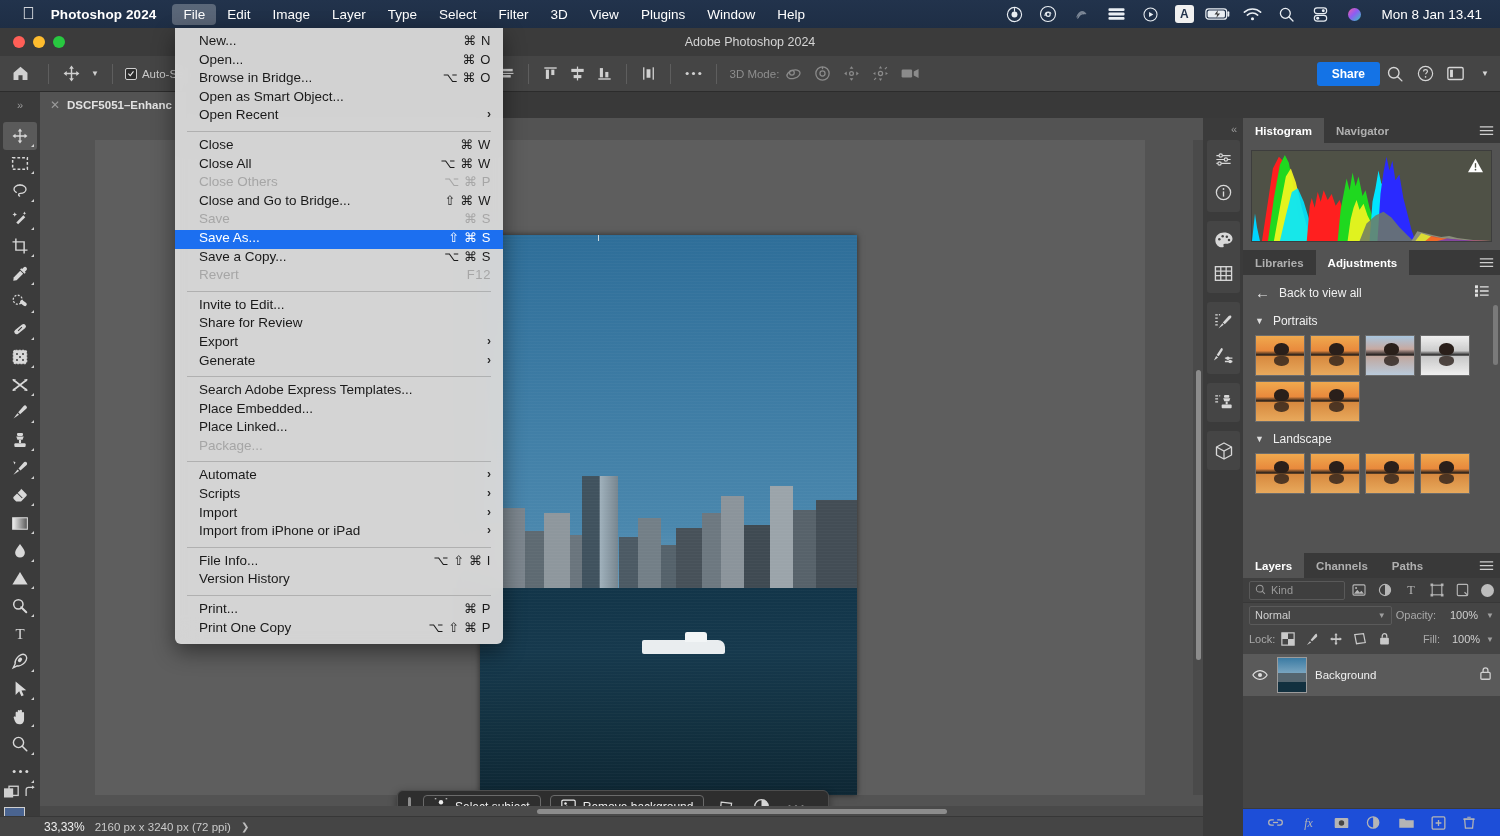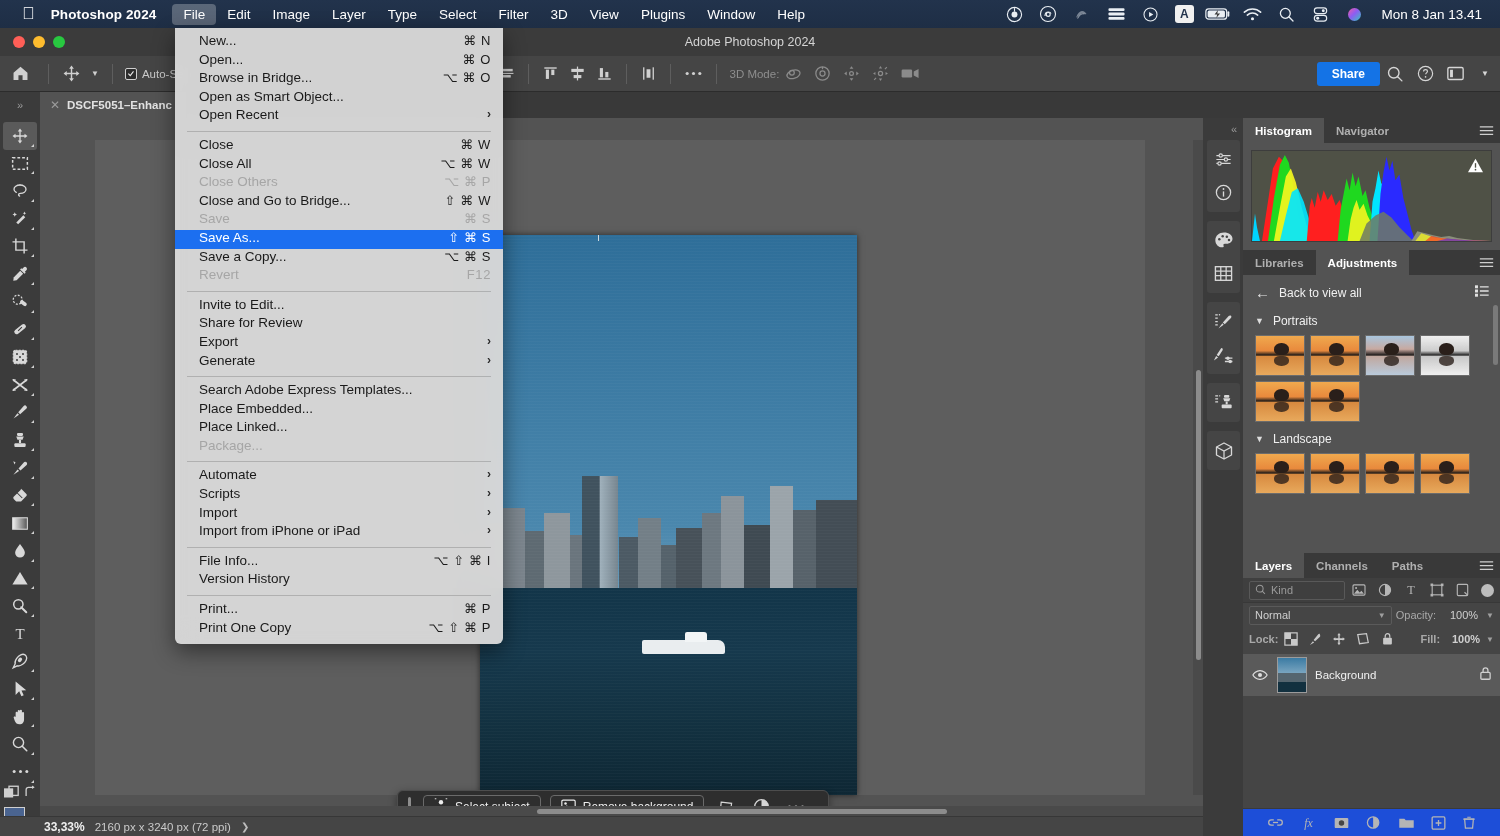--- a/index.html
+++ b/index.html
@@ -196,40 +196,40 @@
              border:1px solid #595959; border-radius:2px; padding:0 5px; color:#9a9a9a; font-size:11px;}
   .lp-fi { width:23px;height:20px;display:flex;align-items:center;justify-content:center;color:#b6b6b6;}
   .lp-toggle { width:13px;height:13px;border-radius:50%;background:#bdbdbd;margin-left:4px;}
   .lp-blend { display:flex; align-items:center; height:24px; padding:0 6px; gap:4px; }
   .lp-select { flex:1; height:19px; border:1px solid #5a5a5a; border-radius:2px; display:flex;
                align-items:center; padding:0 5px; font-size:11px; color:#cfcfcf; }
   .lp-select .cv { margin-left:auto; font-size:8px; color:#9f9f9f;}
   .lp-small-label { font-size:11px; color:#a9a9a9; }
   .lp-num { width:42px; height:19px; border:1px solid transparent; font-size:11px; color:#cfcfcf;
             display:flex; align-items:center; justify-content:flex-end; padding-right:3px;}
-  .lp-lock { display:flex; align-items:center; height:24px; padding:0 6px; gap:2px;font-weight:bold; }
+  .lp-lock { display:flex; align-items:center; height:24px; padding:0 6px; gap:2px; }
   .lp-lock-icon { width:22px;height:20px;display:flex;align-items:center;justify-content:center;color:#c9c9c9;}
   .layer-row { display:flex; align-items:center; height:42px; background:#5a5a5a; margin-top:3px; padding:0 8px; gap:8px;}
   .layer-eye { width:18px; color:#dedede; display:flex; align-items:center; justify-content:center;}
   .layer-thumb { width:30px; height:36px; border:1px solid #9b9b9b; overflow:hidden; position:relative; background:#2e6e99;}
   .layer-thumb .lt-sky{position:absolute;inset:0;background:linear-gradient(180deg,#3b7ba3,#9dbdd1 70%);}
   .layer-thumb .lt-city{position:absolute;left:0;right:0;top:44%;height:26%;background:#55656f;}
   .layer-thumb .lt-water{position:absolute;left:0;right:0;bottom:0;height:30%;background:#12303f;}
   .layer-name { font-size:11.5px; color:#f0f0f0; }
   .layer-lock { margin-left:auto; color:#cfcfcf; }
   .lp-footer { position:absolute; left:0; bottom:0; width:257px; height:28px; background:#1d4ed8;
                display:flex; align-items:center; justify-content:center; gap:16px; border-top:1px solid #3a3a3a;}
   .lp-f-icon { color:#b5b5b5; display:flex; align-items:center; }
 
   
   #statusbar {
     position:absolute; left:0; bottom:0; width:1243px; height:20px; background:#454545;
     display:flex; align-items:center; border-top:1px solid #373737;
   }
-  .sb-zoom { font-size:12px; font-weight:bold; color:#efefef; padding:0 10px 0 44px; }
+  .sb-zoom { font-size:12px; font-weight:normal; color:#efefef; padding:0 10px 0 44px; }
   .sb-dims { font-size:11.5px; color:#cacaca; padding-right:10px;}
   .sb-arrow { font-size:10px; color:#bdbdbd; }
   #hscroll { position:absolute; left:40px; bottom:20px; width:1163px; height:10px; background:#4a4a4a; }
   #hscroll .thumb-h { position:absolute; left:497px; top:3px; width:410px; height:5px; background:#8c8c8c; border-radius:3px;}
   #vscroll { position:absolute; right:0; top:22px; width:10px; height:655px; background:#4a4a4a;}
   #vscroll .thumb-v { position:absolute; left:3px; top:230px; width:5px; height:290px; background:#8c8c8c; border-radius:3px;}
 
   
   #file-menu {
     position:absolute; left:175px; top:28px; width:328px;

